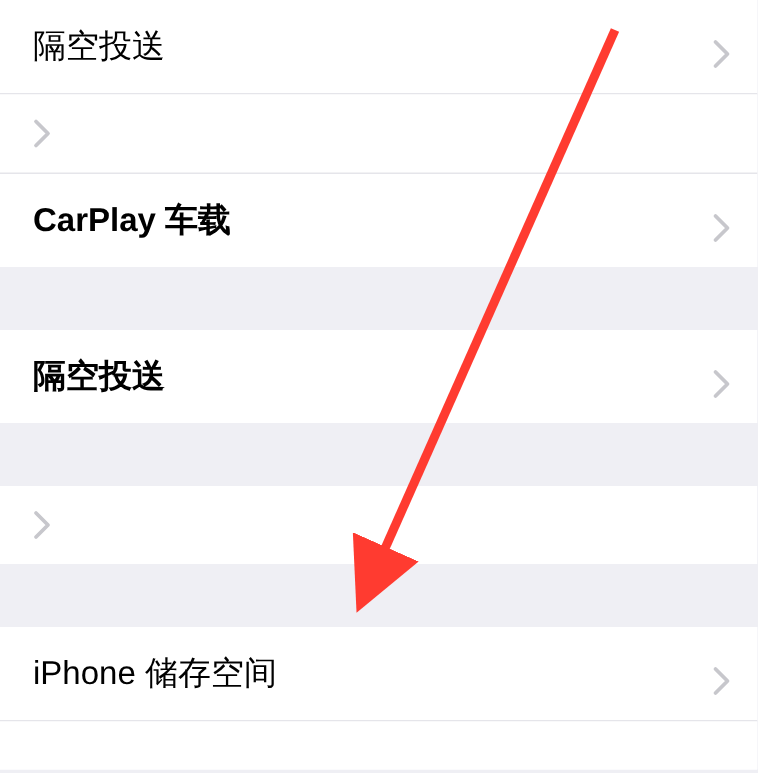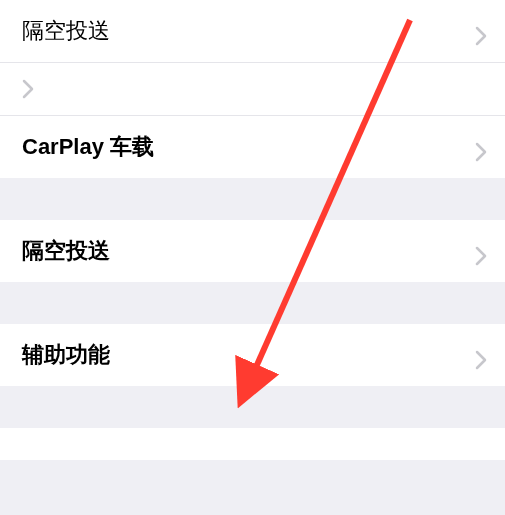--- a/index.html
+++ b/index.html
@@ -89,32 +89,39 @@
           <path d="M2 2 L10 10 L2 18" stroke="#c7c7cc" stroke-width="2.5" fill="none" stroke-linecap="round" stroke-linejoin="round"></path>
         </svg>
     </span>
   </div>
 </div>
 
 <div class="group-gap"></div>
 
 <div class="group">
   <div class="row">
-    <span class="row-label">辅助功能</span>
     <span class="chevron">
       <svg width="12" height="20" viewBox="0 0 12 20">
           <path d="M2 2 L10 10 L2 18" stroke="#c7c7cc" stroke-width="2.5" fill="none" stroke-linecap="round" stroke-linejoin="round"></path>
         </svg>
     </span>
   </div>
 </div>
 
 <div class="group-gap"></div>
 
 <div class="group">
+  <div class="row">
+    <span class="row-label">iPhone 储存空间</span>
+    <span class="chevron">
+      <svg width="12" height="20" viewBox="0 0 12 20">
+          <path d="M2 2 L10 10 L2 18" stroke="#c7c7cc" stroke-width="2.5" fill="none" stroke-linecap="round" stroke-linejoin="round"></path>
+        </svg>
+    </span>
+  </div>
   <div class="row">
     
     
   </div>
 </div>
 
 <svg class="arrow-overlay" width="505" height="515">
   <defs>
     <marker id="arrowhead" markerWidth="8" markerHeight="8" refX="5" refY="4" orient="auto">
       <polygon points="0 0, 8 4, 0 8" fill="#ff3b30"></polygon>

